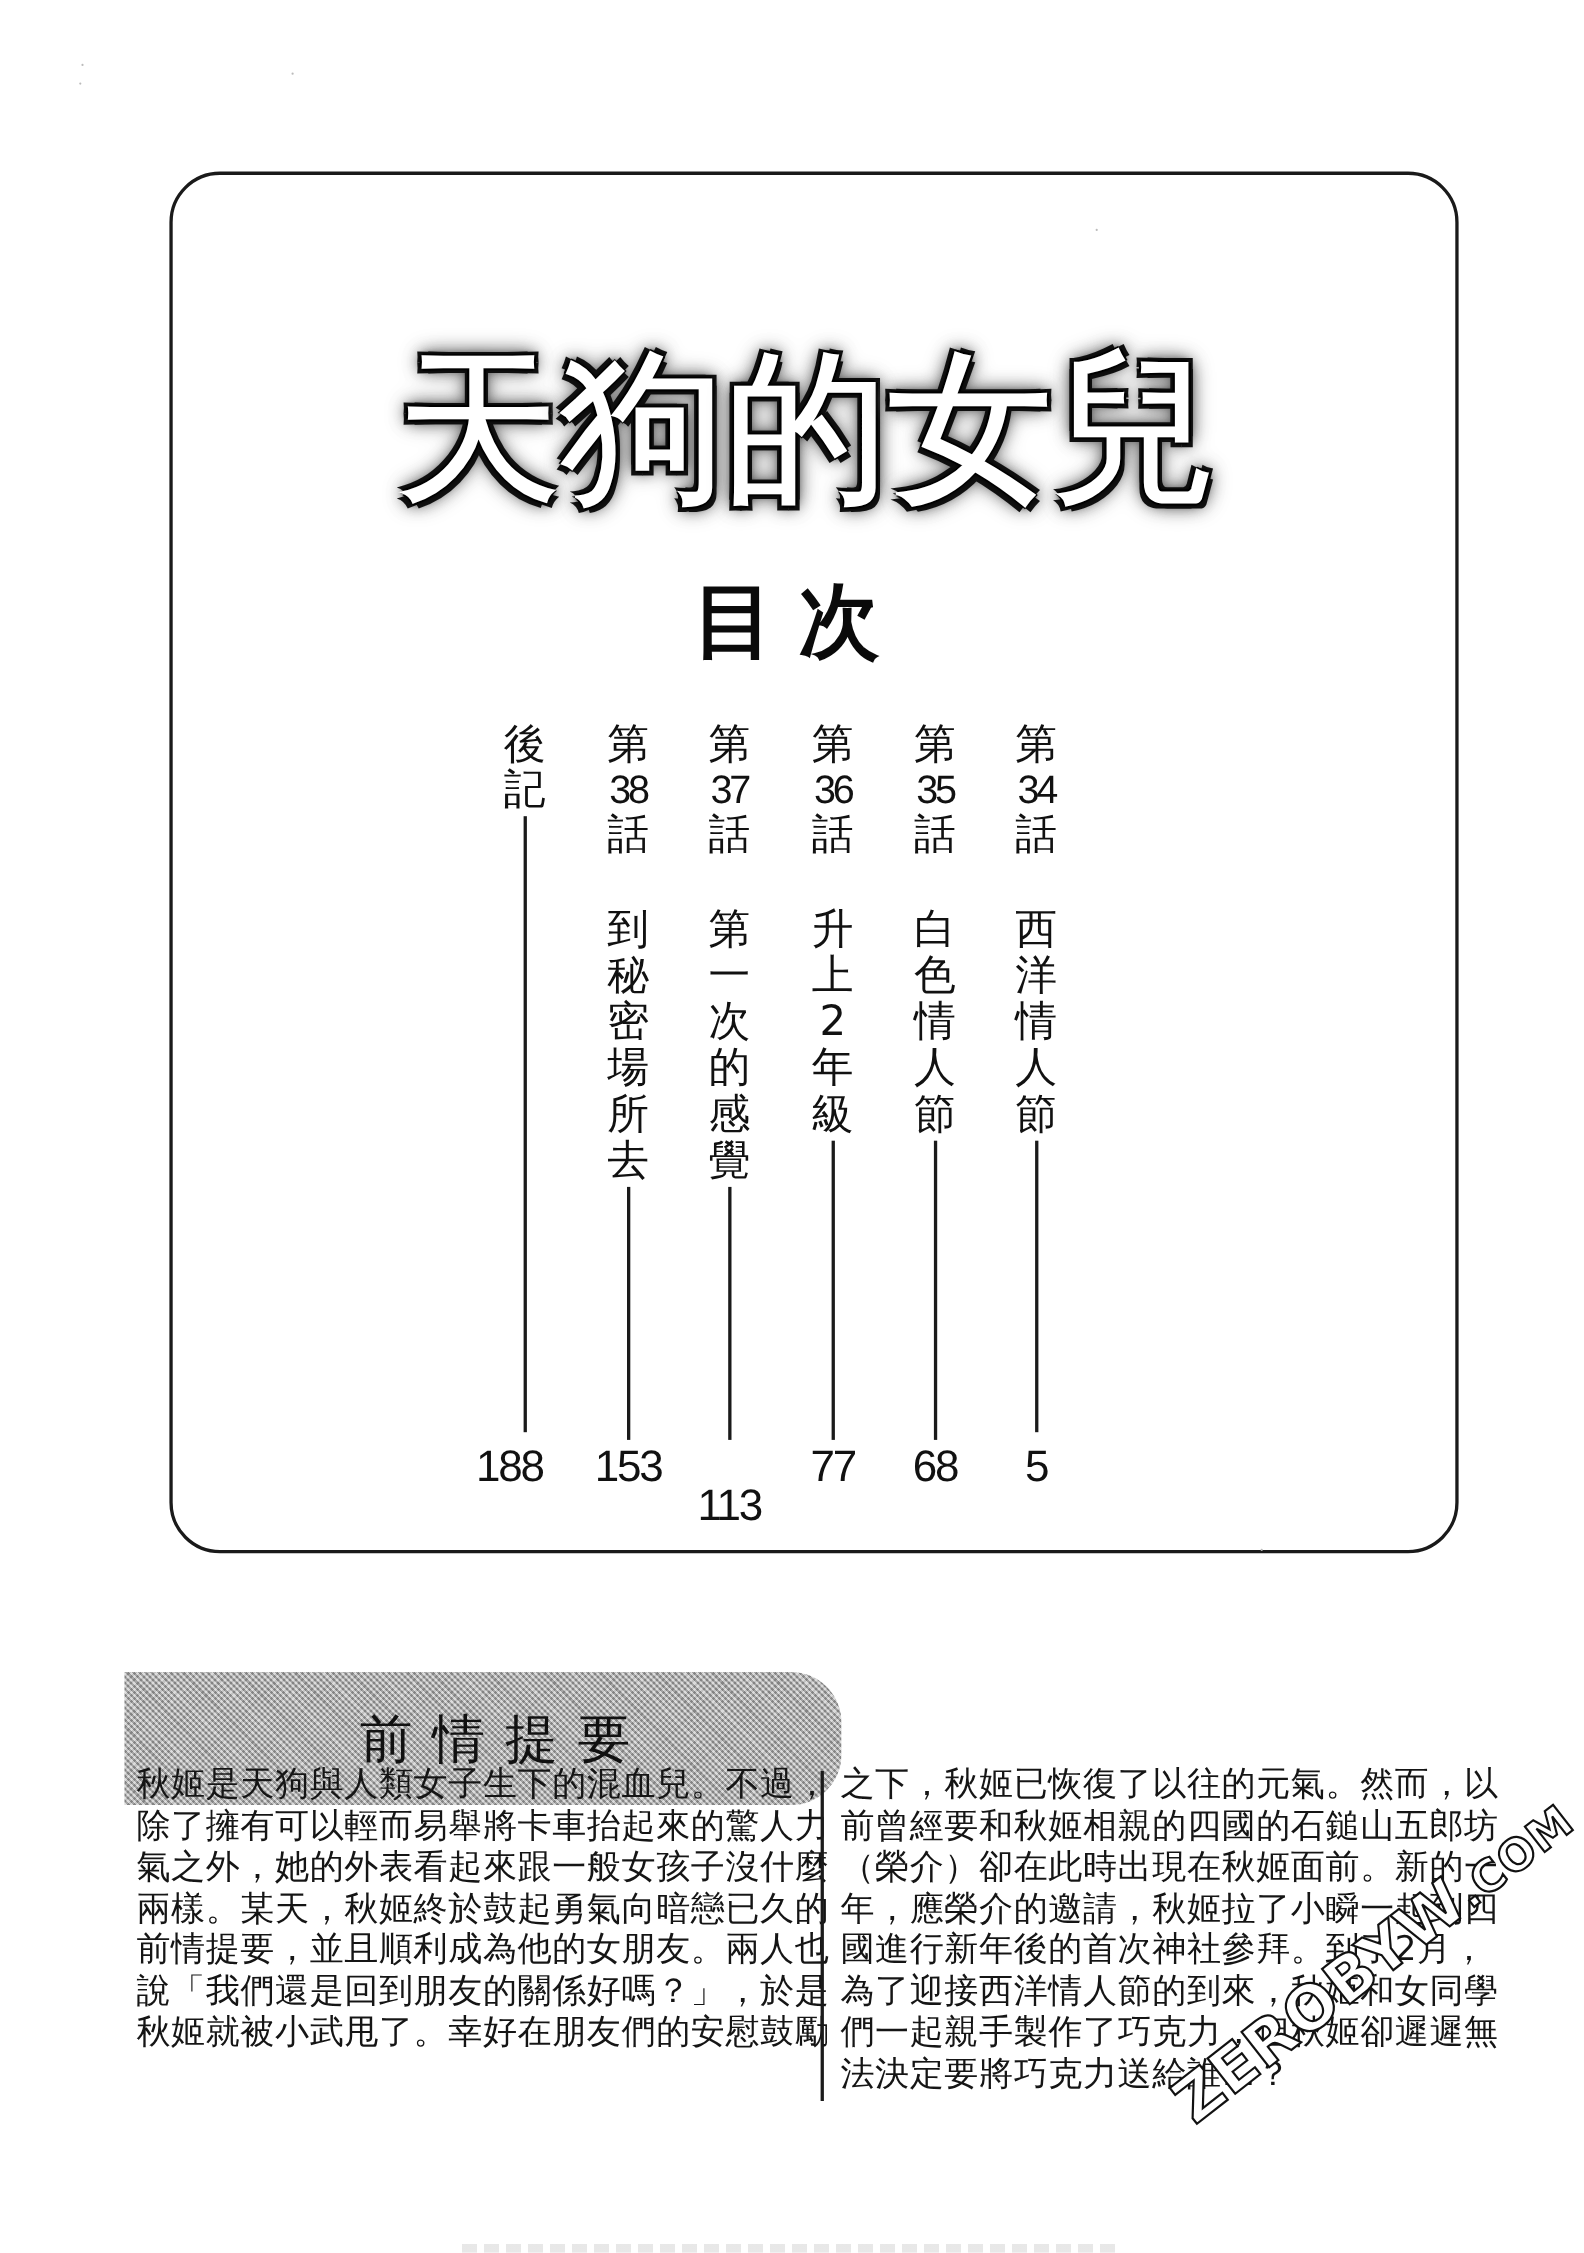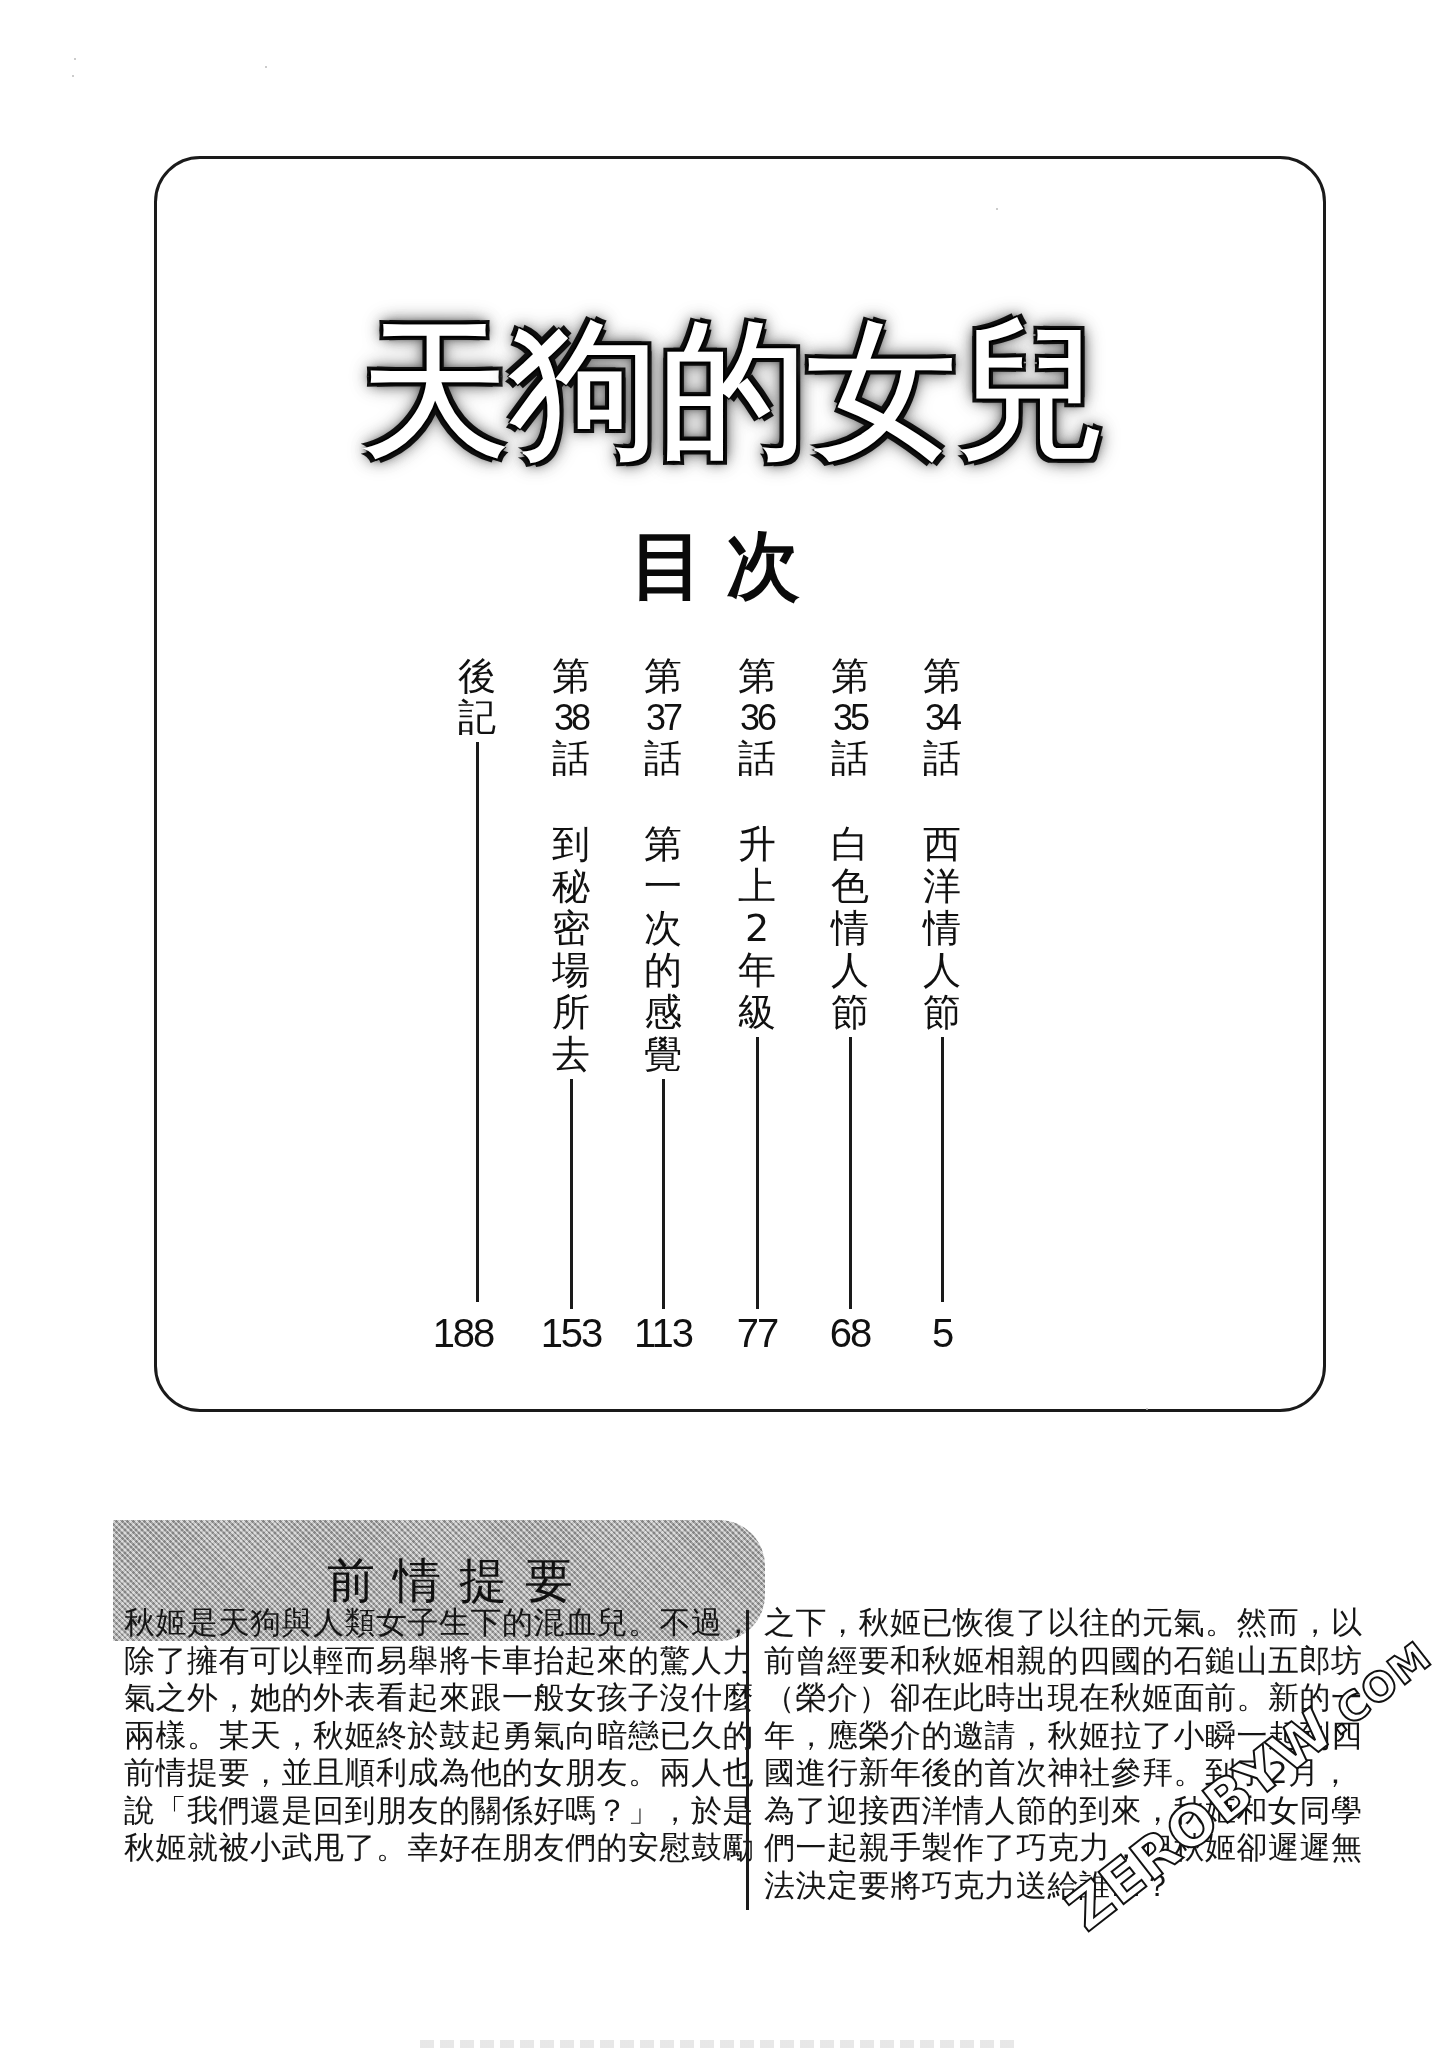--- a/index.html
+++ b/index.html
@@ -283,21 +283,21 @@
     <div class="vtext sub-title">
       <span class="ch">第</span>
       <span class="ch">一</span>
       <span class="ch">次</span>
       <span class="ch">的</span>
       <span class="ch">感</span>
       <span class="ch">覺</span>
     </div>
     <div class="leader" style="height:230px; margin-top:4px;"></div>
   </div>
-  <span class="page-num" style="left:663px;">113</span>
+  <span class="page-num" style="left:663px;margin-top:36px;">113</span>
 
   <div class="toc-col" style="left:571px;">
     <div class="vtext">
       <span class="ch">第</span>
       <span class="ch num">38</span>
       <span class="ch">話</span>
     </div>
     <div class="vtext sub-title">
       <span class="ch">到</span>
       <span class="ch">秘</span>

